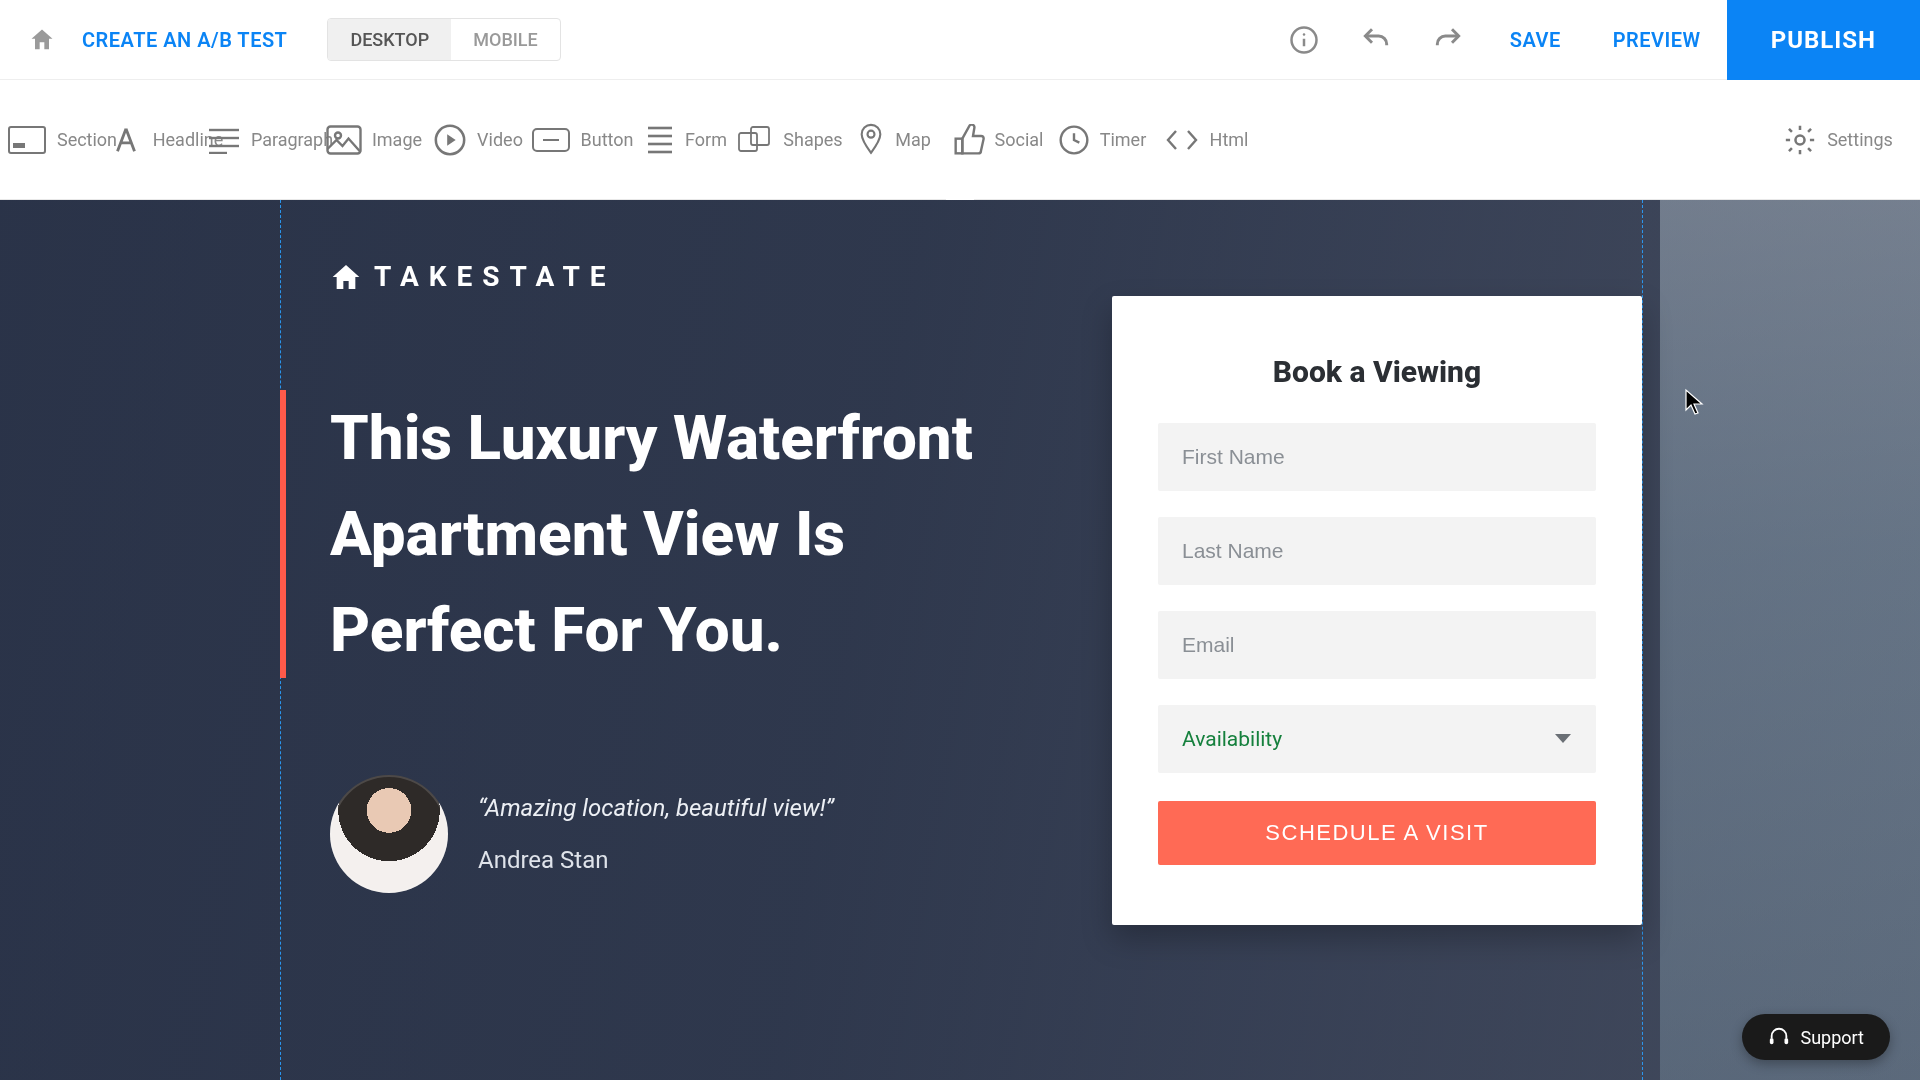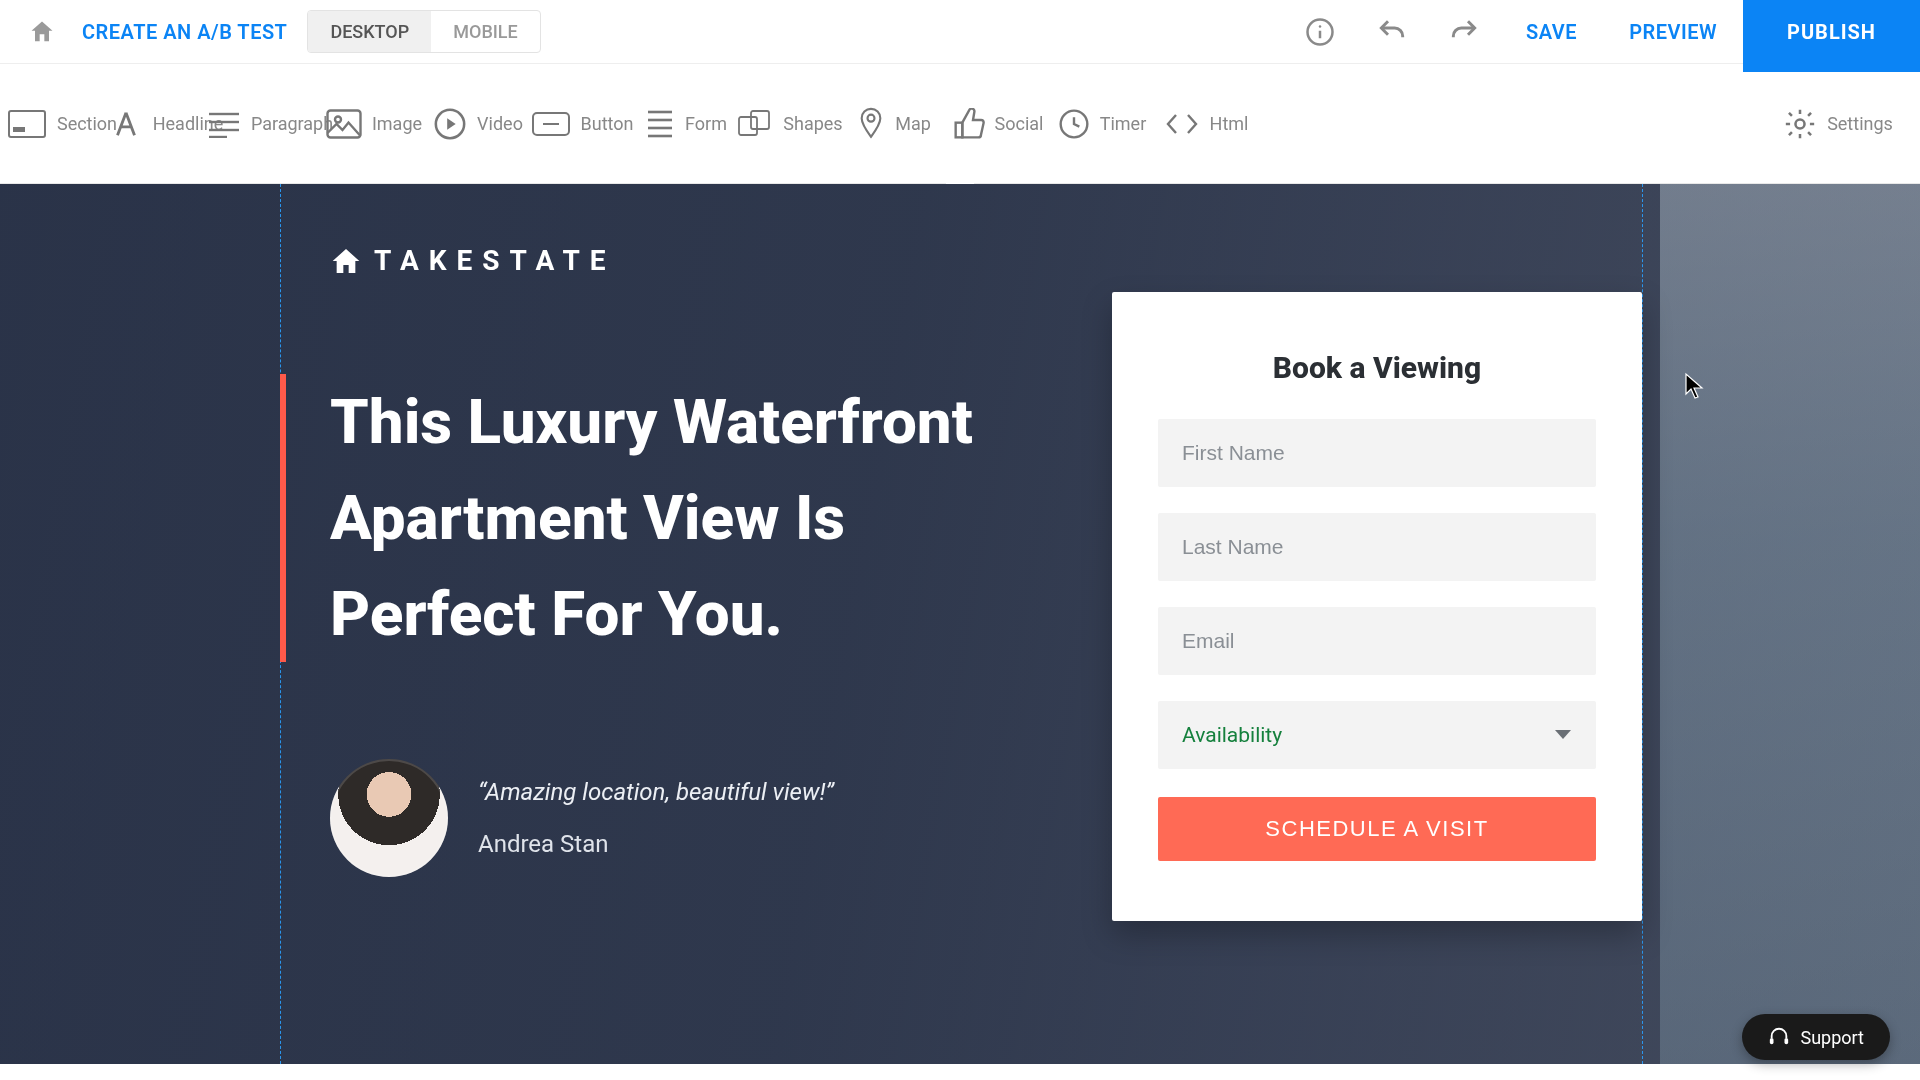--- a/index.html
+++ b/index.html
@@ -1,28 +1,28 @@
 <!DOCTYPE html>
 <html><head>
 <meta charset="utf-8">
 <style>
 * { margin: 0; padding: 0; box-sizing: border-box; }
 body { font-family: -apple-system, BlinkMacSystemFont, "Segoe UI", Roboto, Helvetica, Arial, sans-serif; width: 1920px; height: 1080px; overflow: hidden; background: #fff; }
 
 
-.topbar { height: 64px; display: flex; align-items: center; padding: 0 0 0 20px; border-bottom: 1px solid #eee; }
+.topbar { height: 80px; display: flex; align-items: center; padding: 0 0 0 20px; border-bottom: 1px solid #eee; }
 .home-btn { width: 44px; height: 44px; display: flex; align-items: center; justify-content: center; color: #888; cursor: pointer; }
 .ab-link { color: #0b84f5; font-weight: 600; letter-spacing: 0.5px; font-size: 20px; margin-left: 18px; cursor: pointer; }
-.device-toggle { display: flex; margin-left: 20px; border: 1px solid #e3e3e3; border-radius: 4px; overflow: hidden; }
+.device-toggle { display: flex; margin-left: 40px; border: 1px solid #e3e3e3; border-radius: 4px; overflow: hidden; }
 .device-toggle .tab { padding: 10px 22px; font-size: 18px; font-weight: 500; color: #999; cursor: pointer; }
 .device-toggle .tab.active { background: #f0f0f0; color: #555; }
 .topbar-spacer { flex: 1; }
 .topbar-icon { width: 48px; height: 48px; display: flex; align-items: center; justify-content: center; color: #888; cursor: pointer; margin: 0 12px; }
 .topbar-text-btn { font-size: 20px; font-weight: 600; color: #0b84f5; padding: 0 26px; cursor: pointer; letter-spacing: 0.5px; }
-.publish-btn { background: #0b84f5; color: #fff; font-size: 20px; font-weight: 700; letter-spacing: 1px; height: 80px; padding: 0 44px; display: flex; align-items: center; cursor: pointer; }
+.publish-btn { background: #0b84f5; color: #fff; font-size: 24px; font-weight: 700; letter-spacing: 1px; height: 80px; padding: 0 44px; display: flex; align-items: center; cursor: pointer; }
 
 
 .toolbelt { height: 120px; display: flex; align-items: center; padding: 0 10px; border-bottom: 1px solid #e8e8e8; position: relative; }
 .tool { width: 104px; display: flex; flex-direction: row; align-items: center; justify-content: center; color: #777; cursor: pointer; gap: 10px; }
 .tool .icon-box { height: 40px; display: flex; align-items: center; justify-content: center; }
 .tool .label { font-size: 18px; color: #888; }
 .tool-settings { margin-left: auto; margin-right: 20px; }
 .wedge { position: absolute; left: 50%; bottom: -14px; transform: translateX(-50%); width: 28px; height: 14px; overflow: hidden; }
 .wedge::before { content: ""; position: absolute; top: -14px; left: 0; width: 28px; height: 28px; background: #fff; transform: rotate(45deg); box-shadow: 0 0 2px rgba(0,0,0,.2); }
 
@@ -38,21 +38,21 @@
 
 .headline-block { position: absolute; left: 330px; top: 190px; width: 700px; }
 .headline-block .hl-marker { position: absolute; left: -50px; top: 0; bottom: 0; width: 6px; background: #ff5a4a; }
 .headline { color: #fff; font-size: 62px; font-weight: 800; line-height: 1.55; }
 
 .testi { position: absolute; left: 330px; top: 575px; display: flex; align-items: center; gap: 30px; color: #e8ecf2; }
 .avatar { width: 118px; height: 118px; border-radius: 50%; background: radial-gradient(circle at 50% 30%, #e9c9b4 0 22%, #2e2a28 22% 50%, #f4f0ee 50% 100%); box-shadow: 0 0 0 2px rgba(255,255,255,.15) inset; }
 .quote { font-size: 24px; font-style: italic; color: #eceff4; }
 .author { font-size: 24px; color: #dfe3ea; margin-top: 24px; }
 
-.form-card { position: absolute; right: 278px; top: 108px; width: 530px; background: #fff; border-radius: 2px; padding: 58px 46px 60px; box-shadow: 0 14px 30px rgba(0,0,0,.25); }
+.form-card { position: absolute; right: 278px; top: 96px; width: 530px; background: #fff; border-radius: 2px; padding: 58px 46px 60px; box-shadow: 0 14px 30px rgba(0,0,0,.25); }
 .form-title { font-size: 30px; font-weight: 800; color: #2b2f34; text-align: center; margin-bottom: 34px; }
 .finput { width: 100%; height: 68px; background: #f3f3f3; border: none; border-radius: 2px; padding: 0 24px; font-size: 21px; color: #333; margin-bottom: 26px; }
 .finput::placeholder { color: #8a8f95; }
 .fselect { width: 100%; height: 68px; background: #f3f3f3; border: none; border-radius: 2px; padding: 0 24px; font-size: 21px; color: #15803d; margin-bottom: 28px; display: flex; align-items: center; justify-content: space-between; cursor: pointer; }
 .submit-btn { width: 100%; height: 64px; background: #ff6a55; color: #fff; border: none; font-size: 22px; font-weight: 400; letter-spacing: 1.5px; cursor: pointer; border-radius: 2px; }
 
 .support-pill { position: fixed; right: 30px; bottom: 20px; background: #1a1a1a; color: #fff; border-radius: 40px; padding: 12px 26px; display: flex; align-items: center; gap: 10px; font-size: 18px; cursor: pointer; box-shadow: 0 4px 12px rgba(0,0,0,.3); }
 
 .cursor-fake { position: absolute; left: 1684px; top: 188px; width: 20px; height: 28px; pointer-events: none; }
 

